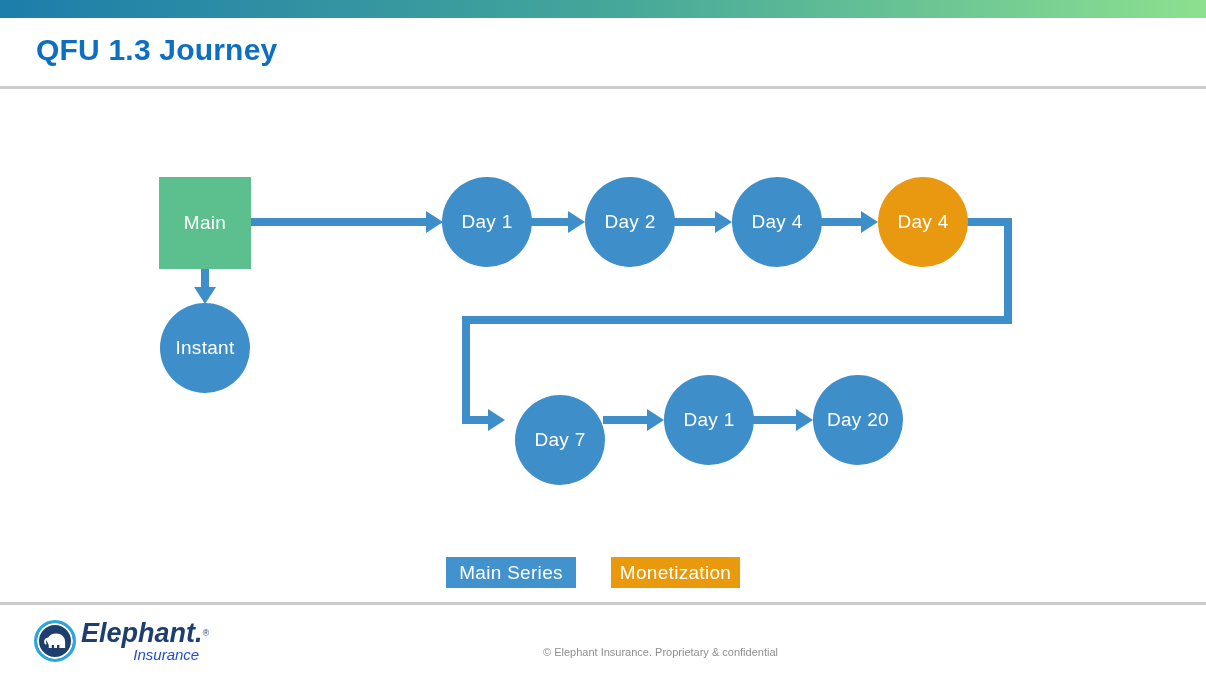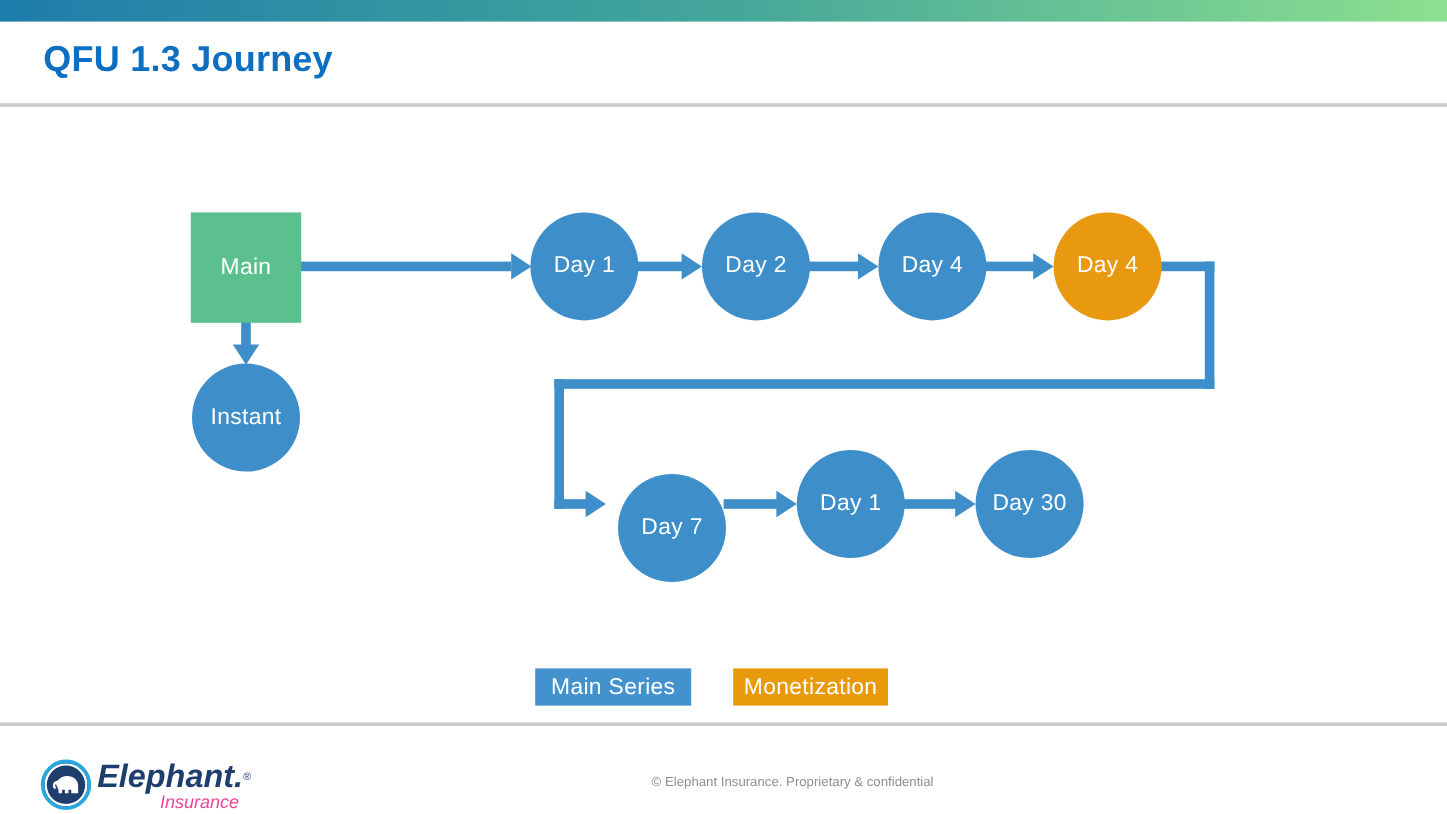--- a/index.html
+++ b/index.html
@@ -58,36 +58,36 @@
   
   .legend-box {
     position: absolute; top: 557px; height: 31px;
     display: flex; align-items: center; justify-content: center;
     color: #ffffff; font-size: 19px; letter-spacing: 0.3px;
   }
   .legend-main  { left: 446px; width: 130px; background: #4292cd; }
   .legend-monet { left: 611px; width: 129px; background: #e8990c; }
 
   
-  .logo { position: absolute; left: 34px; top: 619px; display: flex; align-items: flex-start; margin-top: 14px; }
+  .logo { position: absolute; left: 34px; top: 619px; display: flex; align-items: flex-end; }
   .logo-circle {
     width: 36px; height: 36px; border-radius: 50%;
     background: #1e3f6e; border: 3px solid #29a8e0;
     box-shadow: inset 0 0 0 2px #ffffff;
     display: flex; align-items: center; justify-content: center;
     flex: 0 0 auto;
   }
   .logo-text { margin-left: 5px; margin-top: 1px; }
   .logo-name {
     font-size: 27px; font-weight: bold; font-style: italic;
     color: #1e3f6e; line-height: 1; white-space: nowrap;
   }
   .logo-reg { font-size: 9px; font-weight: normal; vertical-align: 6px; color: #1e3f6e; }
   .logo-sub {
-    font-size: 15px; font-style: italic; color: #ec4899;
+    font-size: 15px; font-style: italic; color: #1d4ed8;
     text-align: right; margin-top: 0px; padding-right: 10px; line-height: 1;
   }
   .footer-text {
     position: absolute; left: 543px; top: 646px;
     font-size: 11px; color: #8f8f8f; white-space: nowrap;
   }
 </style>
 </head>
 <body>
 
@@ -128,21 +128,21 @@
   <div class="arrow-r" style="left:796px; top:409px;"></div>
 
   <div class="node square fill-quote" style="left:159px; top:177px;">Main</div>
   <div class="node circle fill-main" style="left:160px; top:303px;">Instant</div>
   <div class="node circle fill-main" style="left:442px; top:177px;">Day 1</div>
   <div class="node circle fill-main" style="left:585px; top:177px;">Day 2</div>
   <div class="node circle fill-main" style="left:732px; top:177px;">Day 4</div>
   <div class="node circle fill-monet" style="left:878px; top:177px;">Day 4</div>
   <div class="node circle fill-main" style="left:515px; top:395px;">Day 7</div>
   <div class="node circle fill-main" style="left:664px; top:375px;">Day 1</div>
-  <div class="node circle fill-main" style="left:813px; top:375px;">Day 30</div>
+  <div class="node circle fill-main" style="left:813px; top:375px;">Day 20</div>
 
   <div class="legend-box legend-main">Main Series</div>
   <div class="legend-box legend-monet">Monetization</div>
 
   <div class="divider bottom"></div>
 
   <div class="logo">
     <div class="logo-circle">
       <svg width="28" height="28" viewBox="0 0 36 36" aria-hidden="true">
         <path fill="#ffffff" d="M31 27 v-8 c0-6.2-5.2-10.5-11.5-10.5 c-4.8 0-8.2 2-10.2 5 c-3.2 0.2-5.3 2.4-5.3 5.2 c0 2 0.9 3.3 2.1 4.2 l1.2-2 c-1-0.9-1.2-2.8-0.2-4 l2.9 6.6 v3.5 h3.8 v-3.8 h3 v3.8 h3.8 v-3.8 h3 v3.8 z"></path>

